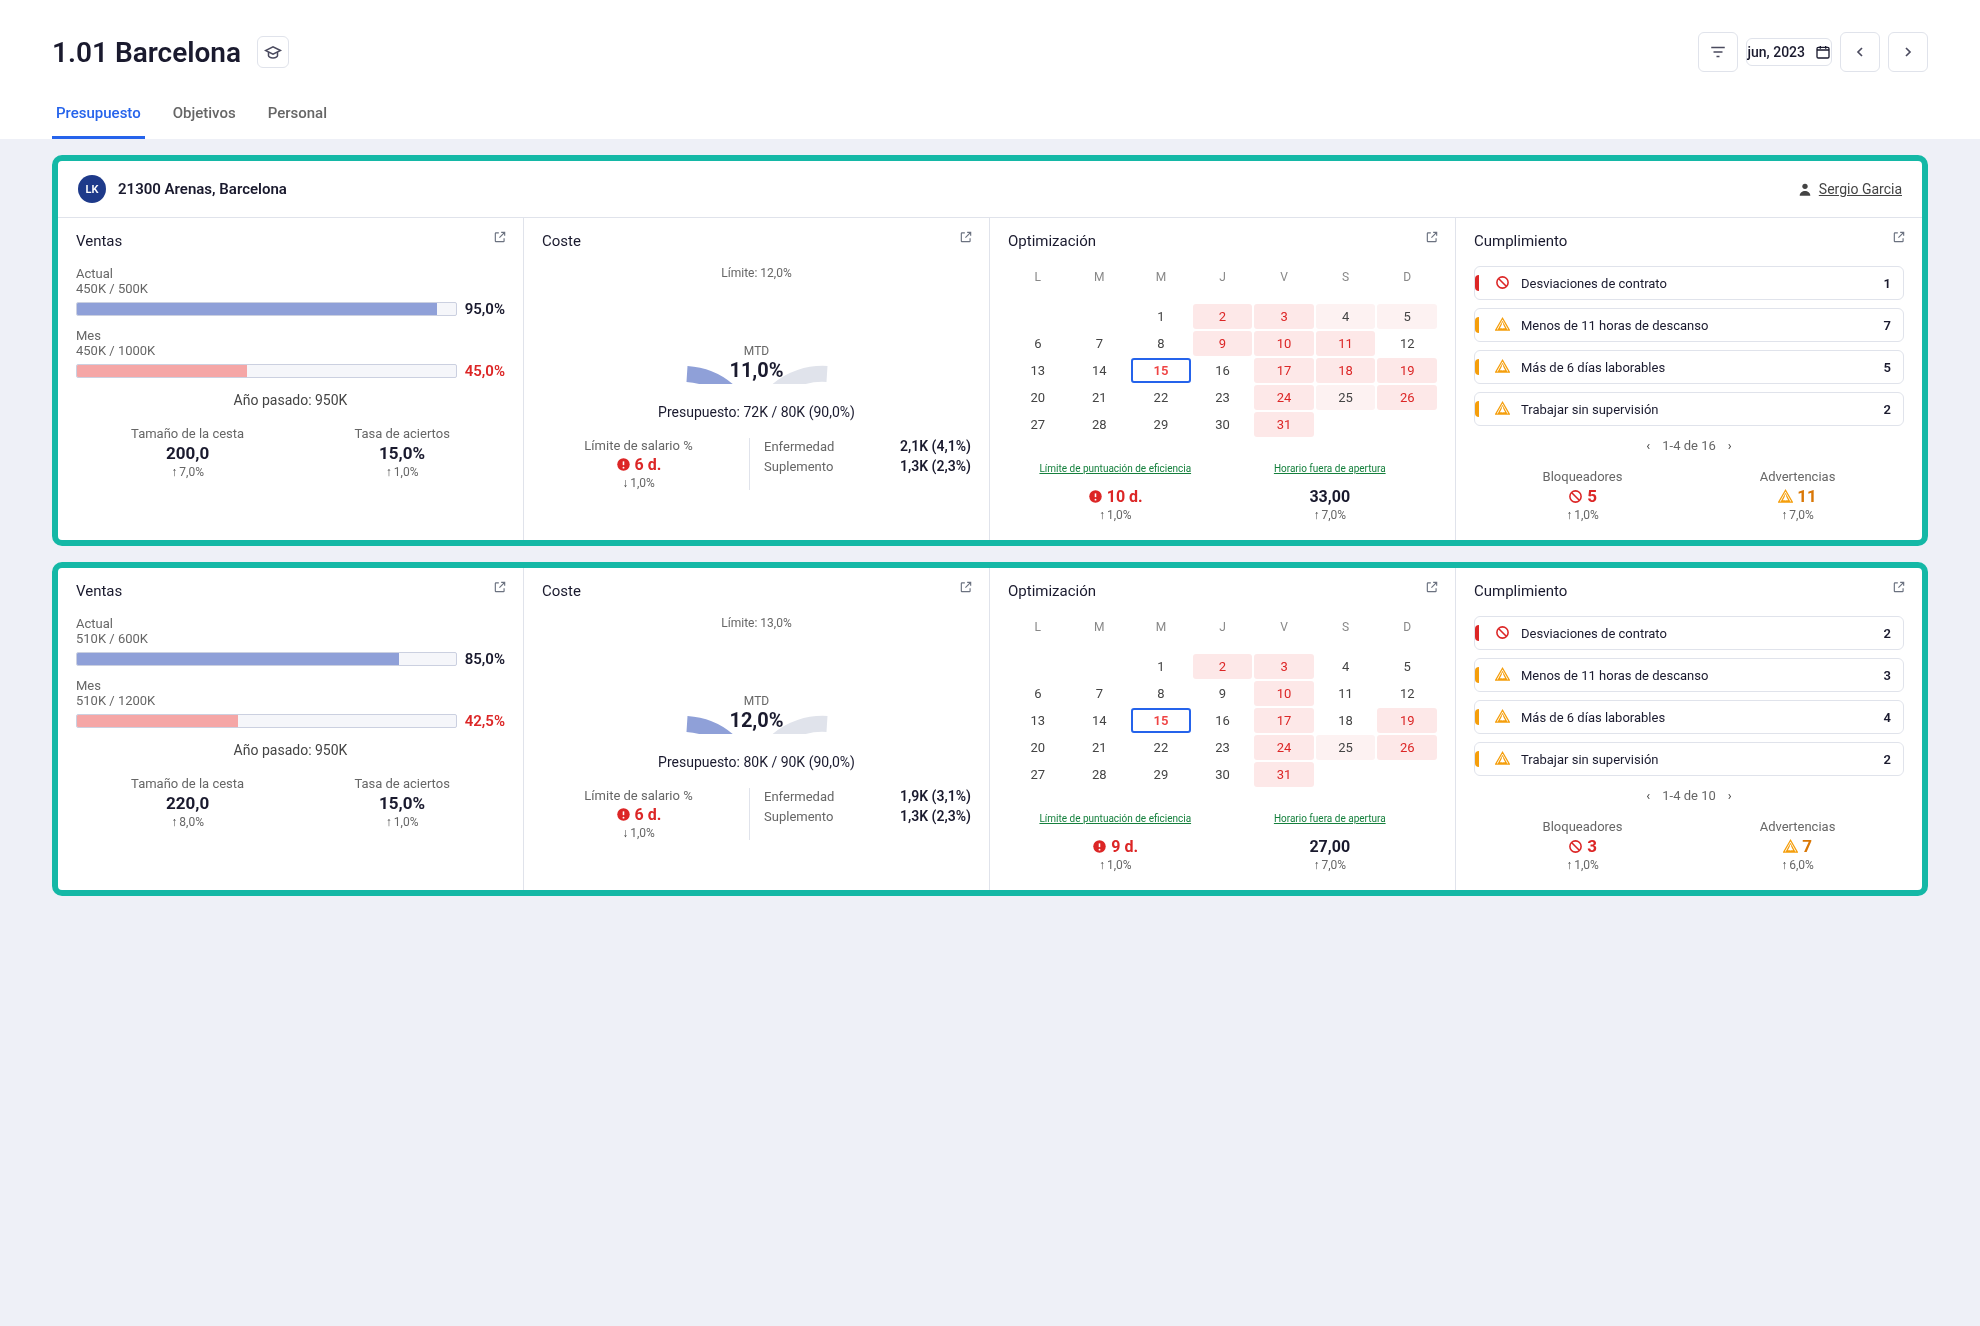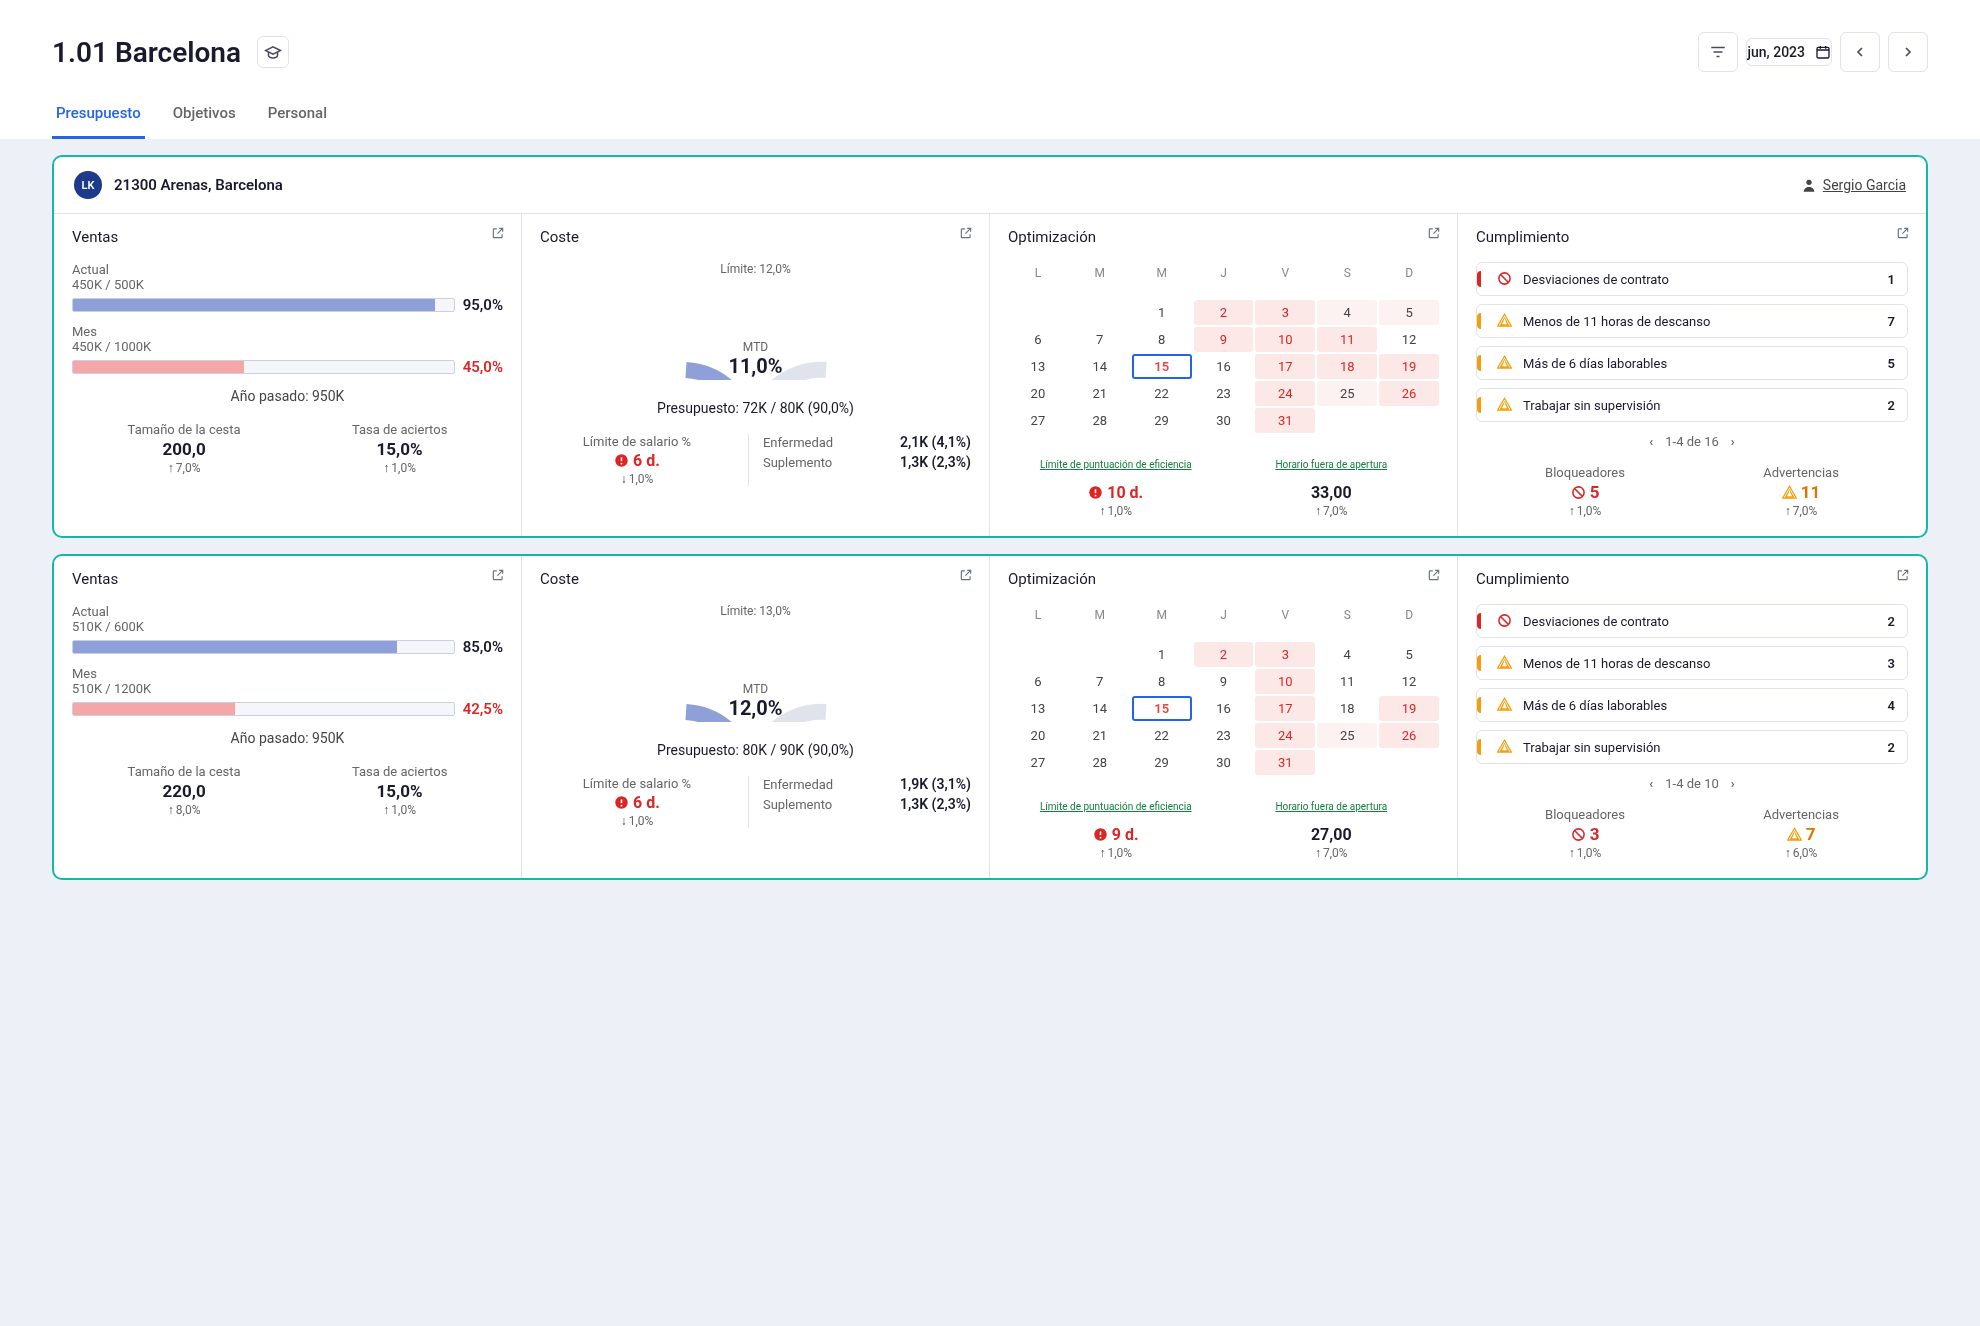--- a/index.html
+++ b/index.html
@@ -59,21 +59,21 @@
   font-size: 15px;
   font-weight: 500;
   color: #666;
   cursor: pointer;
   border-bottom: 3px solid transparent;
 }
 .tab.active { color: #2563eb; border-bottom-color: #2563eb; }
 .content { padding: 16px 52px 32px 52px; }
 .store-card {
   background: #fff;
-  border: 2px solid #14b8a6;
+  border: 6px solid #14b8a6;
   border-radius: 10px;
   margin-bottom: 16px;
   overflow: hidden;
 }
 .store-header {
   display: flex;
   justify-content: space-between;
   align-items: center;
   padding: 14px 20px;
   border-bottom: 1px solid #e0e3eb;

